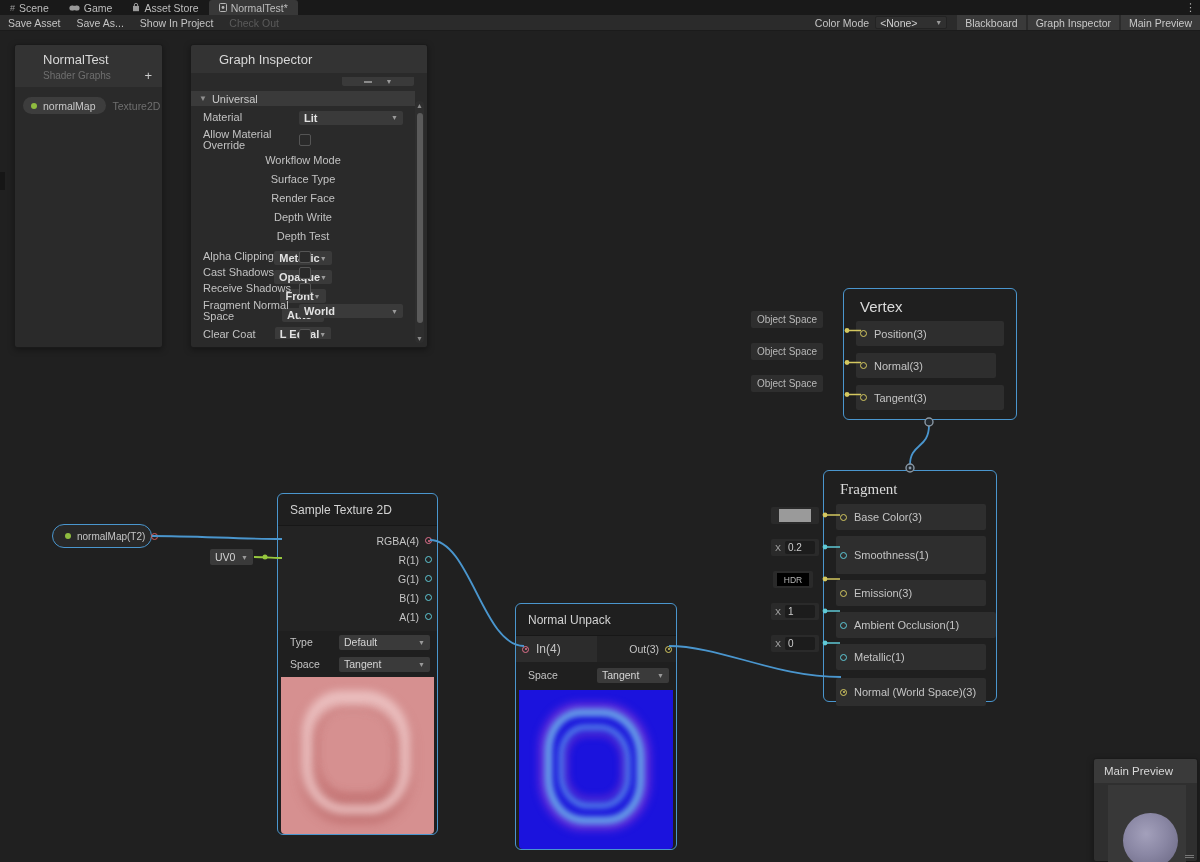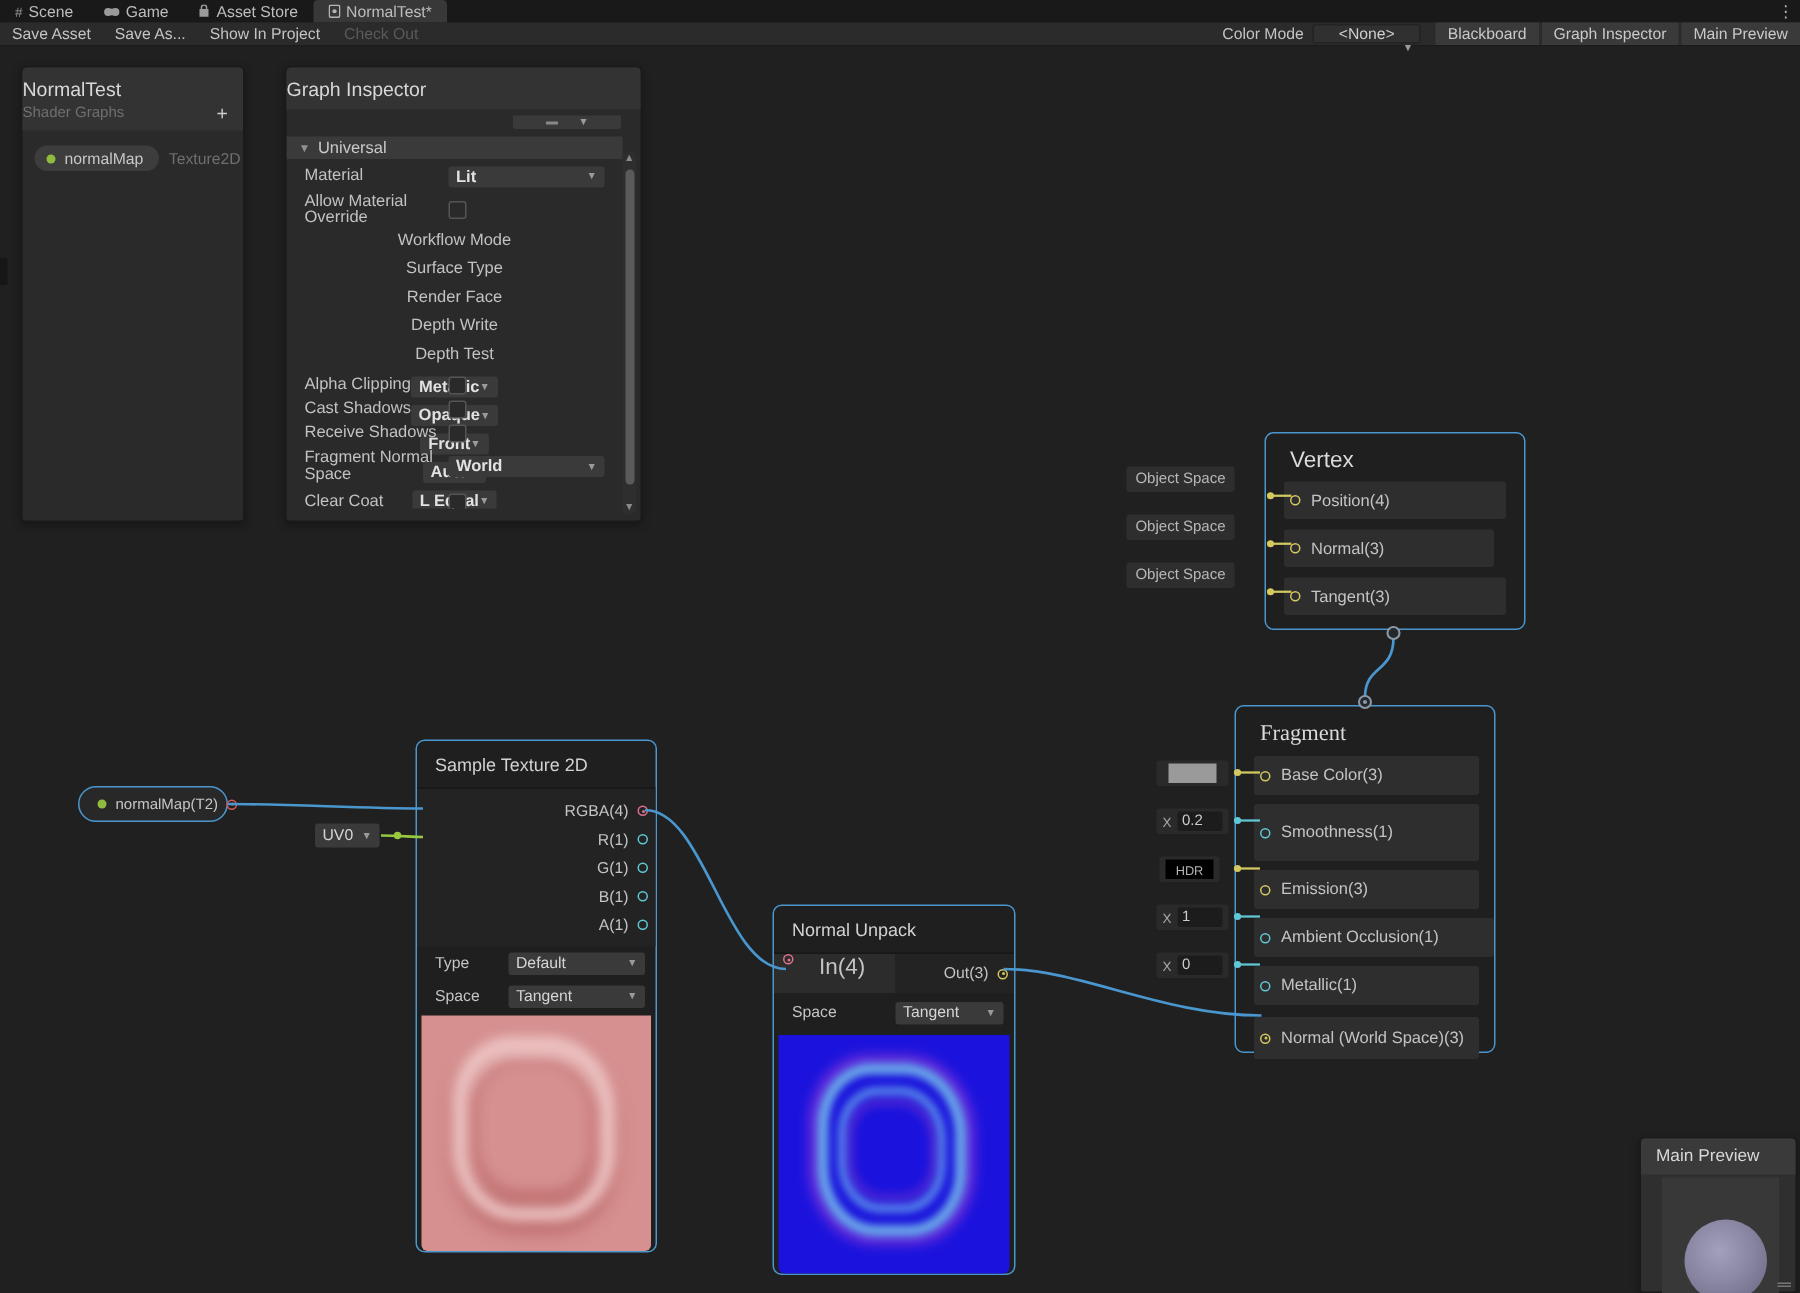--- a/index.html
+++ b/index.html
@@ -18,21 +18,21 @@
   .tb-btn { padding:0 8px; height:100%; display:flex; align-items:center; }
   .tb-btn.disabled { color:#5a5a5a; }
   #toolbar-right { margin-left:auto; display:flex; align-items:center; height:100%; }
   .dd { background:#303030; border:1px solid #232323; border-radius:2px; height:13px; display:flex; align-items:center; padding:0 4px; color:#cfcfcf; }
   .dd .caret { margin-left:auto; }
   .caret { color:#9a9a9a; font-size:7px; line-height:1; }
   .tb-panelbtn { background:#3a3a3a; height:15px; display:flex; align-items:center; padding:0 8px; margin-left:2px; color:#c9c9c9; }
 
   
   .panel { position:absolute; background:#2a2a2a; border:1px solid #1a1a1a; border-radius:3px; z-index:5; box-shadow:0 2px 6px rgba(0,0,0,.35); }
-  .panel-header { background:#333333; padding:7px 10px 6px 0; border-radius:3px 3px 0 0; }
+  .panel-header { background:#333333; padding:7px 10px 6px 28px; border-radius:3px 3px 0 0; }
   .panel-title { color:#d8d8d8; font-size:13px; }
 
   
   #blackboard { left:14px; top:44px; width:149px; height:304px; }
   #bb-sub-row { display:flex; align-items:center; margin-top:3px; }
   #bb-subtitle { color:#6f6f6f; font-size:10px; }
   #bb-add { margin-left:auto; color:#cccccc; font-size:13px; line-height:10px; }
   .bb-prop-row { display:flex; align-items:center; padding:10px 8px; }
   .bb-pill { display:flex; align-items:center; gap:6px; background:#3d3d3d; border-radius:10px; height:17px; padding:0 10px 0 8px; color:#c8c8c8; font-size:10.5px; }
   .dot { width:6px; height:6px; border-radius:50%; display:inline-block; }
@@ -85,21 +85,21 @@
   .st-row { height:19px; display:flex; align-items:center; gap:7px; padding-left:5px; color:#c4c4c4; font-size:10.5px; }
   .st-row-out { height:19px; display:flex; align-items:center; justify-content:flex-end; gap:6px; color:#c4c4c4; font-size:10.5px; }
   .prop-row { display:flex; align-items:center; height:22px; padding:0 7px 0 12px; color:#c4c4c4; font-size:10.5px; }
   .prop-row .node-dd { margin-left:auto; }
 
   .preview { border-radius:0 0 4px 4px; position:relative; overflow:hidden; }
   .ring { position:absolute; border-radius:36% 42% 38% 40%; }
 
   
   #nu-ports { display:flex; height:26px; }
-  #nu-in { width:81px; background:#2c2c2c; display:flex; align-items:flex-start; gap:17px; padding-left:6px; color:#c4c4c4; font-size:15px; }
+  #nu-in { width:81px; background:#2c2c2c; display:flex; align-items:center; gap:7px; padding-left:6px; color:#c4c4c4; font-size:12px; }
   #nu-out { flex:1; background:#232323; display:flex; align-items:center; justify-content:flex-end; gap:6px; padding-right:4px; color:#c4c4c4; font-size:10.5px; }
 
   
   #prop-node { position:absolute; left:52px; top:524px; width:100px; height:24px; background:#282828; border:1px solid #4a96ce; border-radius:12px; z-index:2; display:flex; align-items:center; gap:6px; padding:0 7px 0 12px; }
   #prop-node .plabel { color:#c6c6c6; font-size:10px; flex:1; }
 
   
   #uv-widget { position:absolute; left:210px; top:549px; width:43px; height:16px; z-index:2; }
 
   
@@ -152,21 +152,21 @@
   <div id="kebab">⋮</div>
 </div>
 
 <div id="toolbar">
   <div class="tb-btn">Save Asset</div>
   <div class="tb-btn">Save As...</div>
   <div class="tb-btn">Show In Project</div>
   <div class="tb-btn disabled">Check Out</div>
   <div id="toolbar-right">
     <span style="margin-right:6px;">Color Mode</span>
-    <div class="dd" style="width:72px;flex-direction:column;">
+    <div class="dd" style="width:72px;">
       <span>&lt;None&gt;</span>
       <span class="caret">▼</span>
     </div>
     <div class="tb-panelbtn" style="margin-left:10px;">Blackboard</div>
     <div class="tb-panelbtn">Graph Inspector</div>
     <div class="tb-panelbtn">Main Preview</div>
   </div>
 </div>
 
 <div id="left-notch"></div>
@@ -345,21 +345,21 @@
     <span class="arrow" style="top:1px;">▲</span>
     <span class="thumb"></span>
     <span class="arrow" style="bottom:1px;">▼</span>
   </div>
 </div>
 
 <div class="node" style="left:843px; top:288px; width:174px; height:132px;">
   <div class="node-title-lg">Vertex</div>
   <div class="slot" style="margin:0 12px 7px 12px; height:25px;">
     <span class="port" style="color:#d4c860;"></span>
-    <span class="slabel">Position(4)</span>
+    <span class="slabel">Position(3)</span>
   </div>
   <div class="slot" style="margin:0 20px 7px 12px; height:25px;">
     <span class="port" style="color:#d4c860;"></span>
     <span class="slabel">Normal(3)</span>
   </div>
   <div class="slot" style="margin:0 12px 0 12px; height:25px;">
     <span class="port" style="color:#d4c860;"></span>
     <span class="slabel">Tangent(3)</span>
   </div>
 

